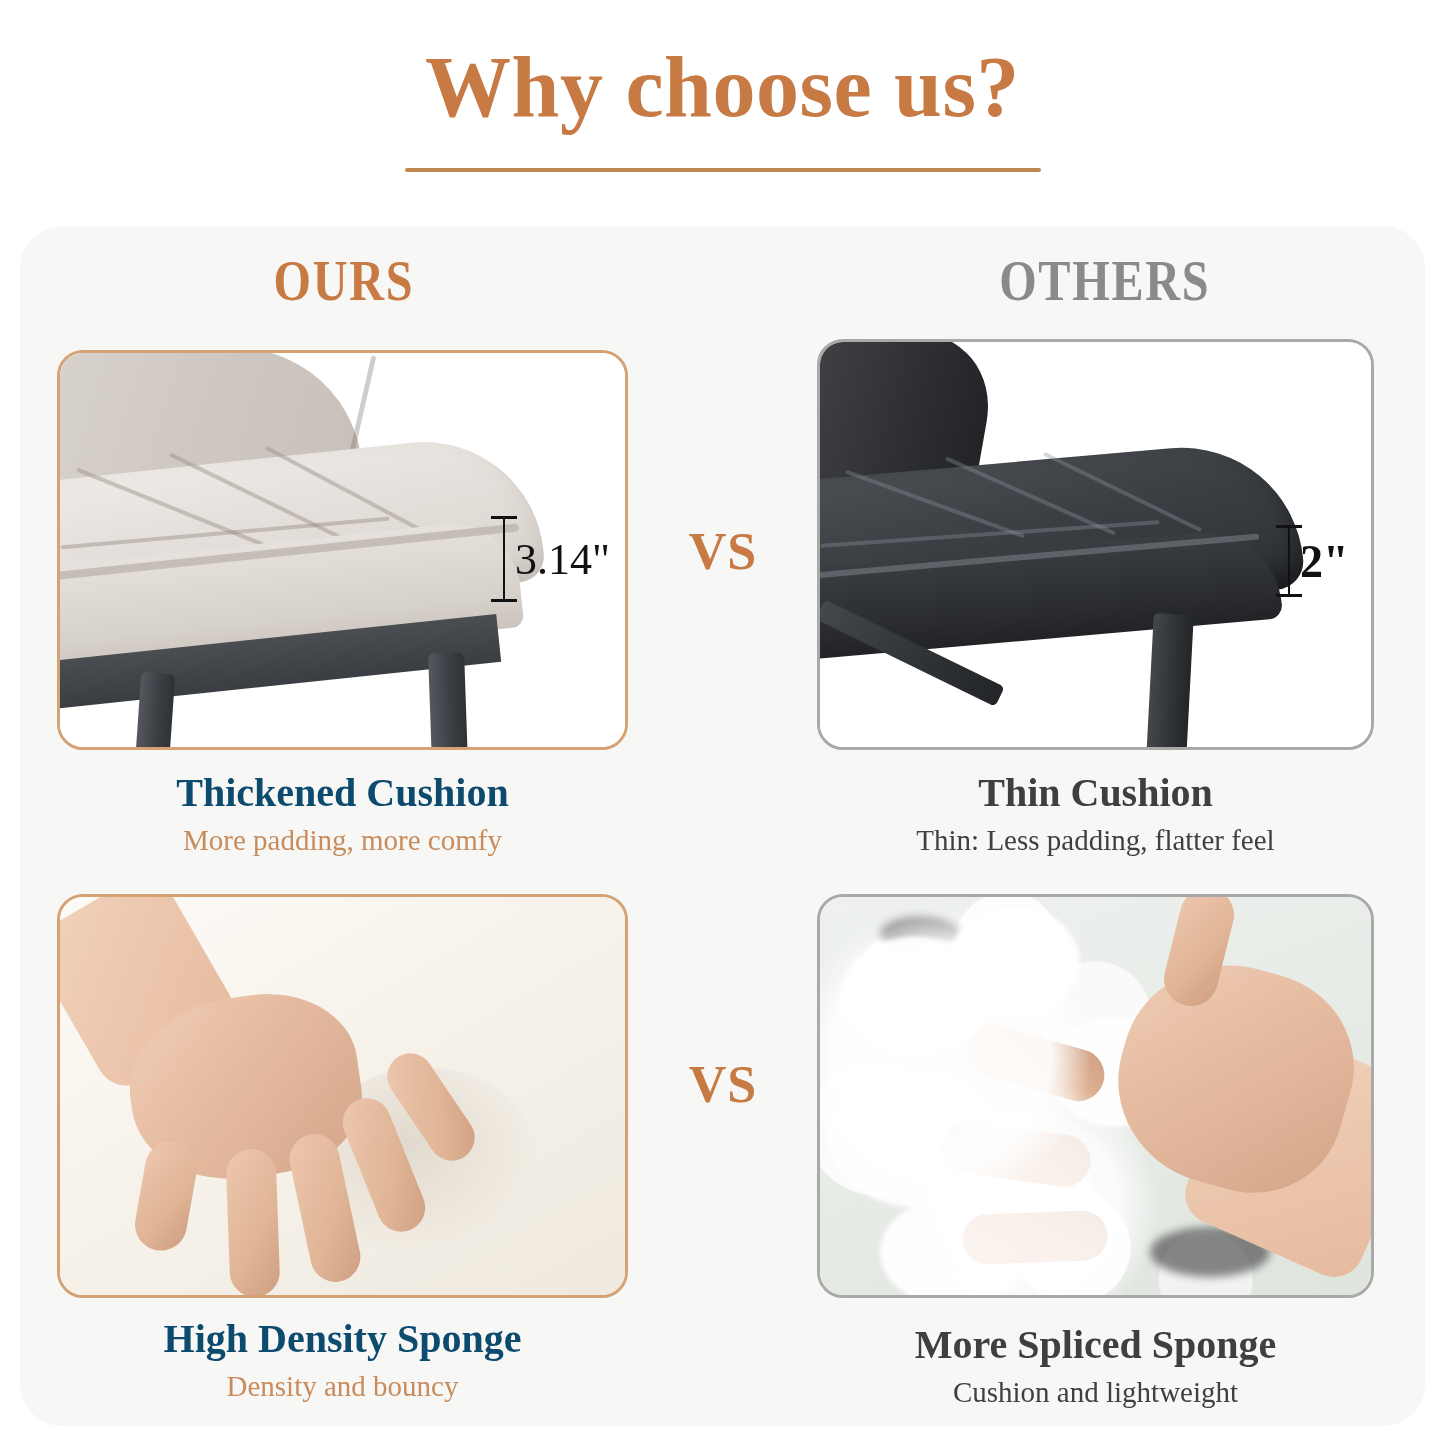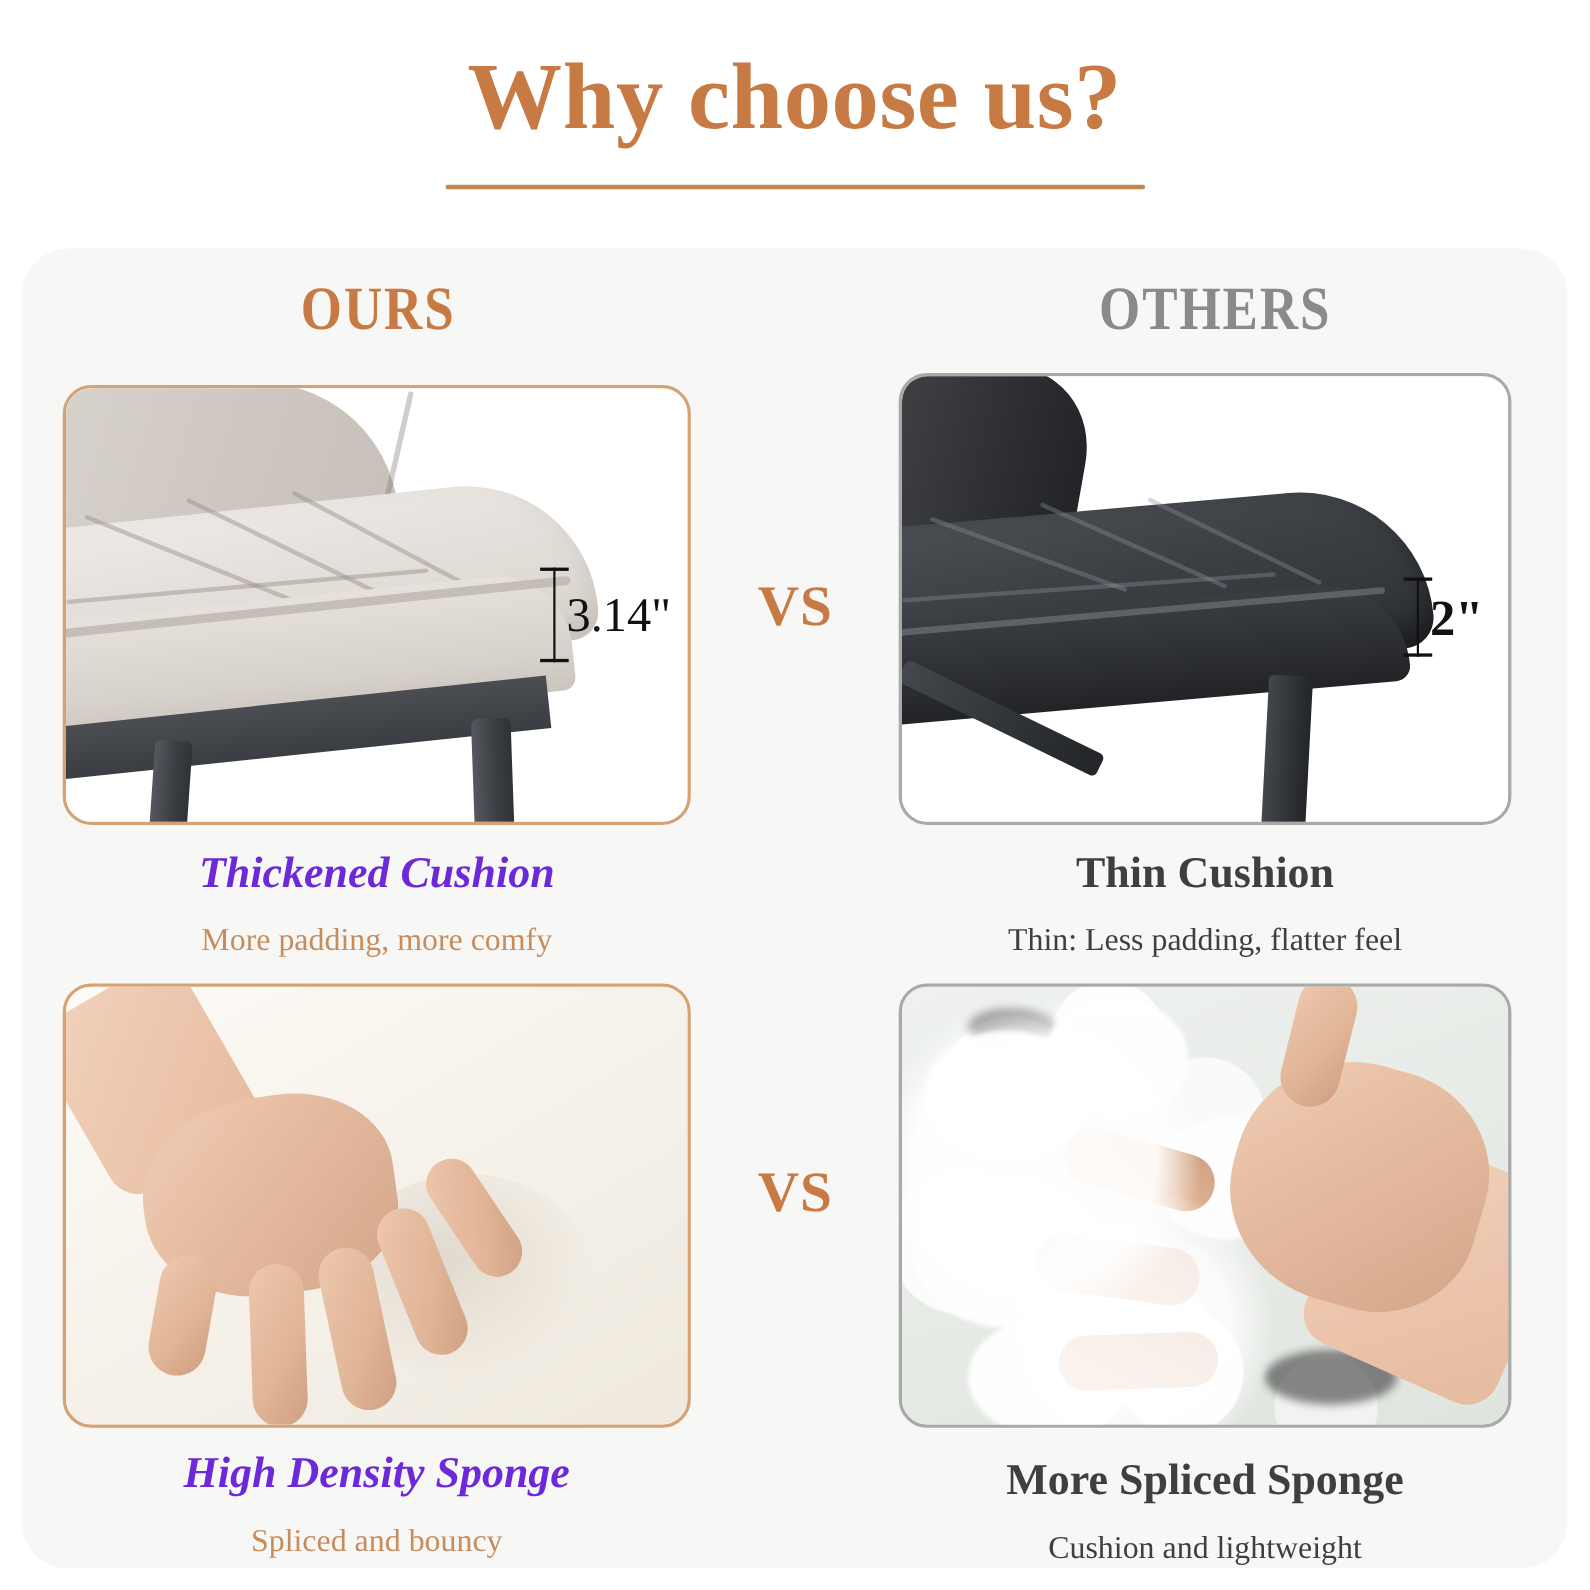--- a/index.html
+++ b/index.html
@@ -97,23 +97,23 @@
     font-family: "Liberation Serif", "DejaVu Serif", serif;
     font-size: 40px;
     font-weight: 700;
     display: block;
   }
   .cap-sub {
     font-family: "Liberation Serif", "DejaVu Serif", serif;
     font-size: 29px;
     font-weight: 400;
     display: block;
-    margin-top: 23px;
-  }
-  .cap-ours   .cap-title { color: #6d28d9; font-style: italic; }
+    margin-top: 8px;
+  }
+  .cap-ours   .cap-title { color: #0c4a6e; }
   .cap-ours   .cap-sub   { color: #c88c5c; }
   .cap-others .cap-title { color: #3f3f3f; }
   .cap-others .cap-sub   { color: #3f3f3f; }
 
   .cap-r1c1 { left: 57px;  top: 770px;  width: 571px; }
   .cap-r1c2 { left: 817px; top: 770px;  width: 557px; }
   .cap-r2c1 { left: 57px;  top: 1316px; width: 571px; }
   .cap-r2c2 { left: 817px; top: 1322px; width: 557px; }
 
   
@@ -472,21 +472,21 @@
         <div class="finger f4"></div>
       </div>
       <div class="veil"></div>
     </div>
   </div>
 
   <div class="vs vs-2">VS</div>
 
   <div class="caption cap-ours cap-r2c1">
     <span class="cap-title">High Density Sponge</span>
-    <span class="cap-sub">Spliced and bouncy</span>
+    <span class="cap-sub">Density and bouncy</span>
   </div>
 
   <div class="caption cap-others cap-r2c2">
     <span class="cap-title">More Spliced Sponge</span>
     <span class="cap-sub">Cushion and lightweight</span>
   </div>
 
 </div>
 
 </body></html>

